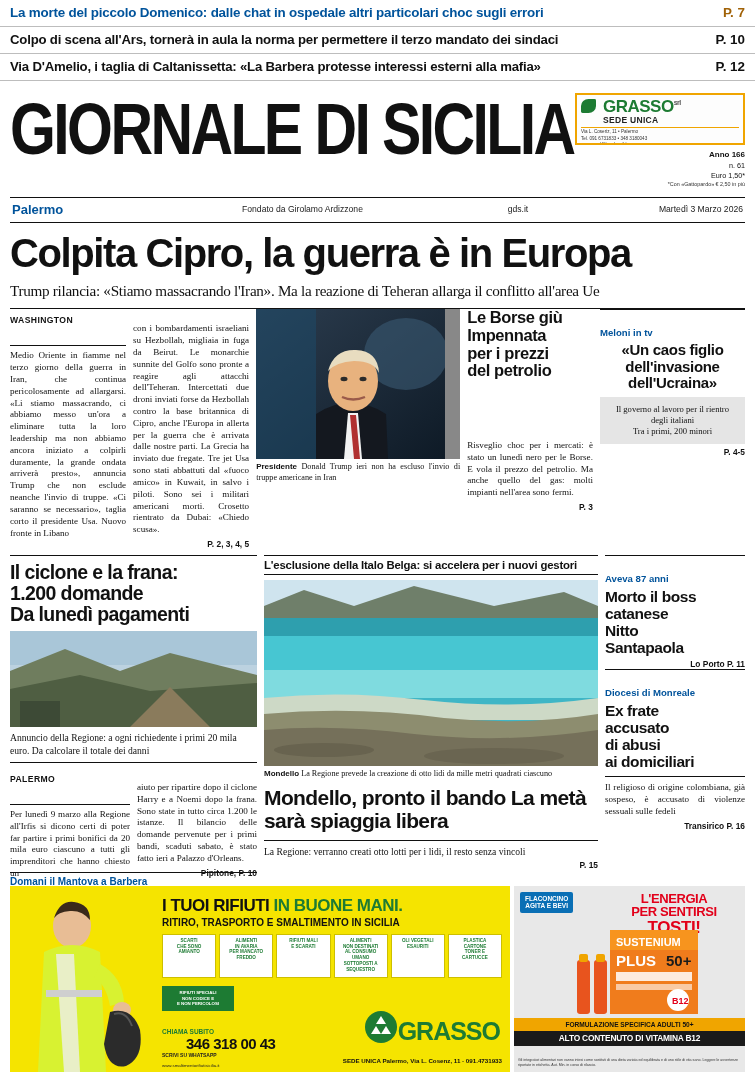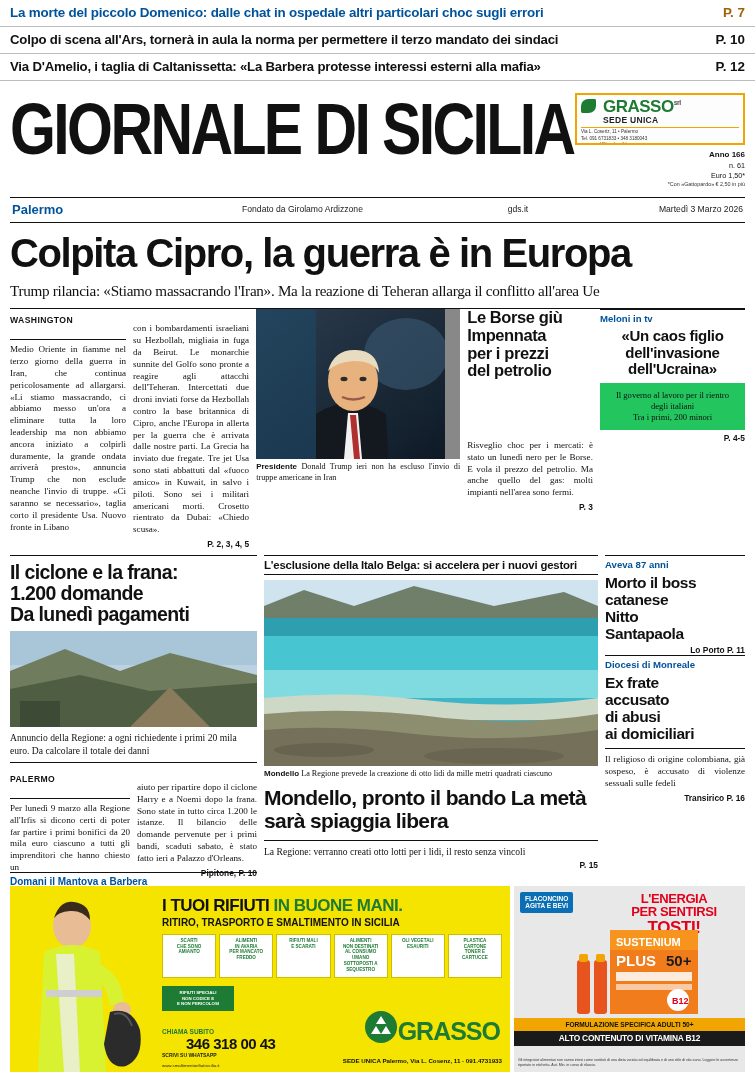--- a/index.html
+++ b/index.html
@@ -158,21 +158,21 @@
   .col-c { width: 211px; }
   .col-d { width: 130px; }
   .col-e { width: 150px; }
 
   .kicker {
     font-family: "Liberation Sans", sans-serif;
     font-weight: bold;
     font-size: 8.6px;
     letter-spacing: 0.4px;
     border-bottom: 1px solid #111;
-    padding-bottom: 14px;
+    padding-bottom: 20px;
     margin: 6px 0 4px 0;
   }
   .body-text {
     font-size: 9.1px;
     line-height: 1.3;
     text-align: justify;
     color: #111;
   }
   .ref { font-family: "Liberation Sans", sans-serif; font-weight: bold; font-size: 8.4px; text-align: right; display:block; margin-top: 3px;}
 
@@ -193,33 +193,33 @@
     font-size: 16.5px;
     line-height: 1.07;
     letter-spacing: -0.4px;
   }
   .right-box-title {
     font-family: "Liberation Sans", sans-serif;
     font-weight: bold;
     font-size: 9.6px;
     color: #00539b;
     border-top: 1.3px solid #111;
-    padding-top: 3px;
+    padding-top: 17px;
     margin-bottom: 4px;
   }
   .quote-head {
     font-family: "Liberation Sans", sans-serif;
     font-weight: bold;
     font-size: 15px;
     line-height: 1.08;
     text-align: center;
     letter-spacing: -0.3px;
   }
   .shaded {
-    background: #22c55e;
+    background: #e5e5e5;
     padding: 7px 14px;
     margin-top: 6px;
     font-size: 8.6px;
     line-height: 1.3;
     text-align: center;
   }
 
   .sec-title {
     font-family: "Liberation Sans", sans-serif;
     font-weight: bold;

